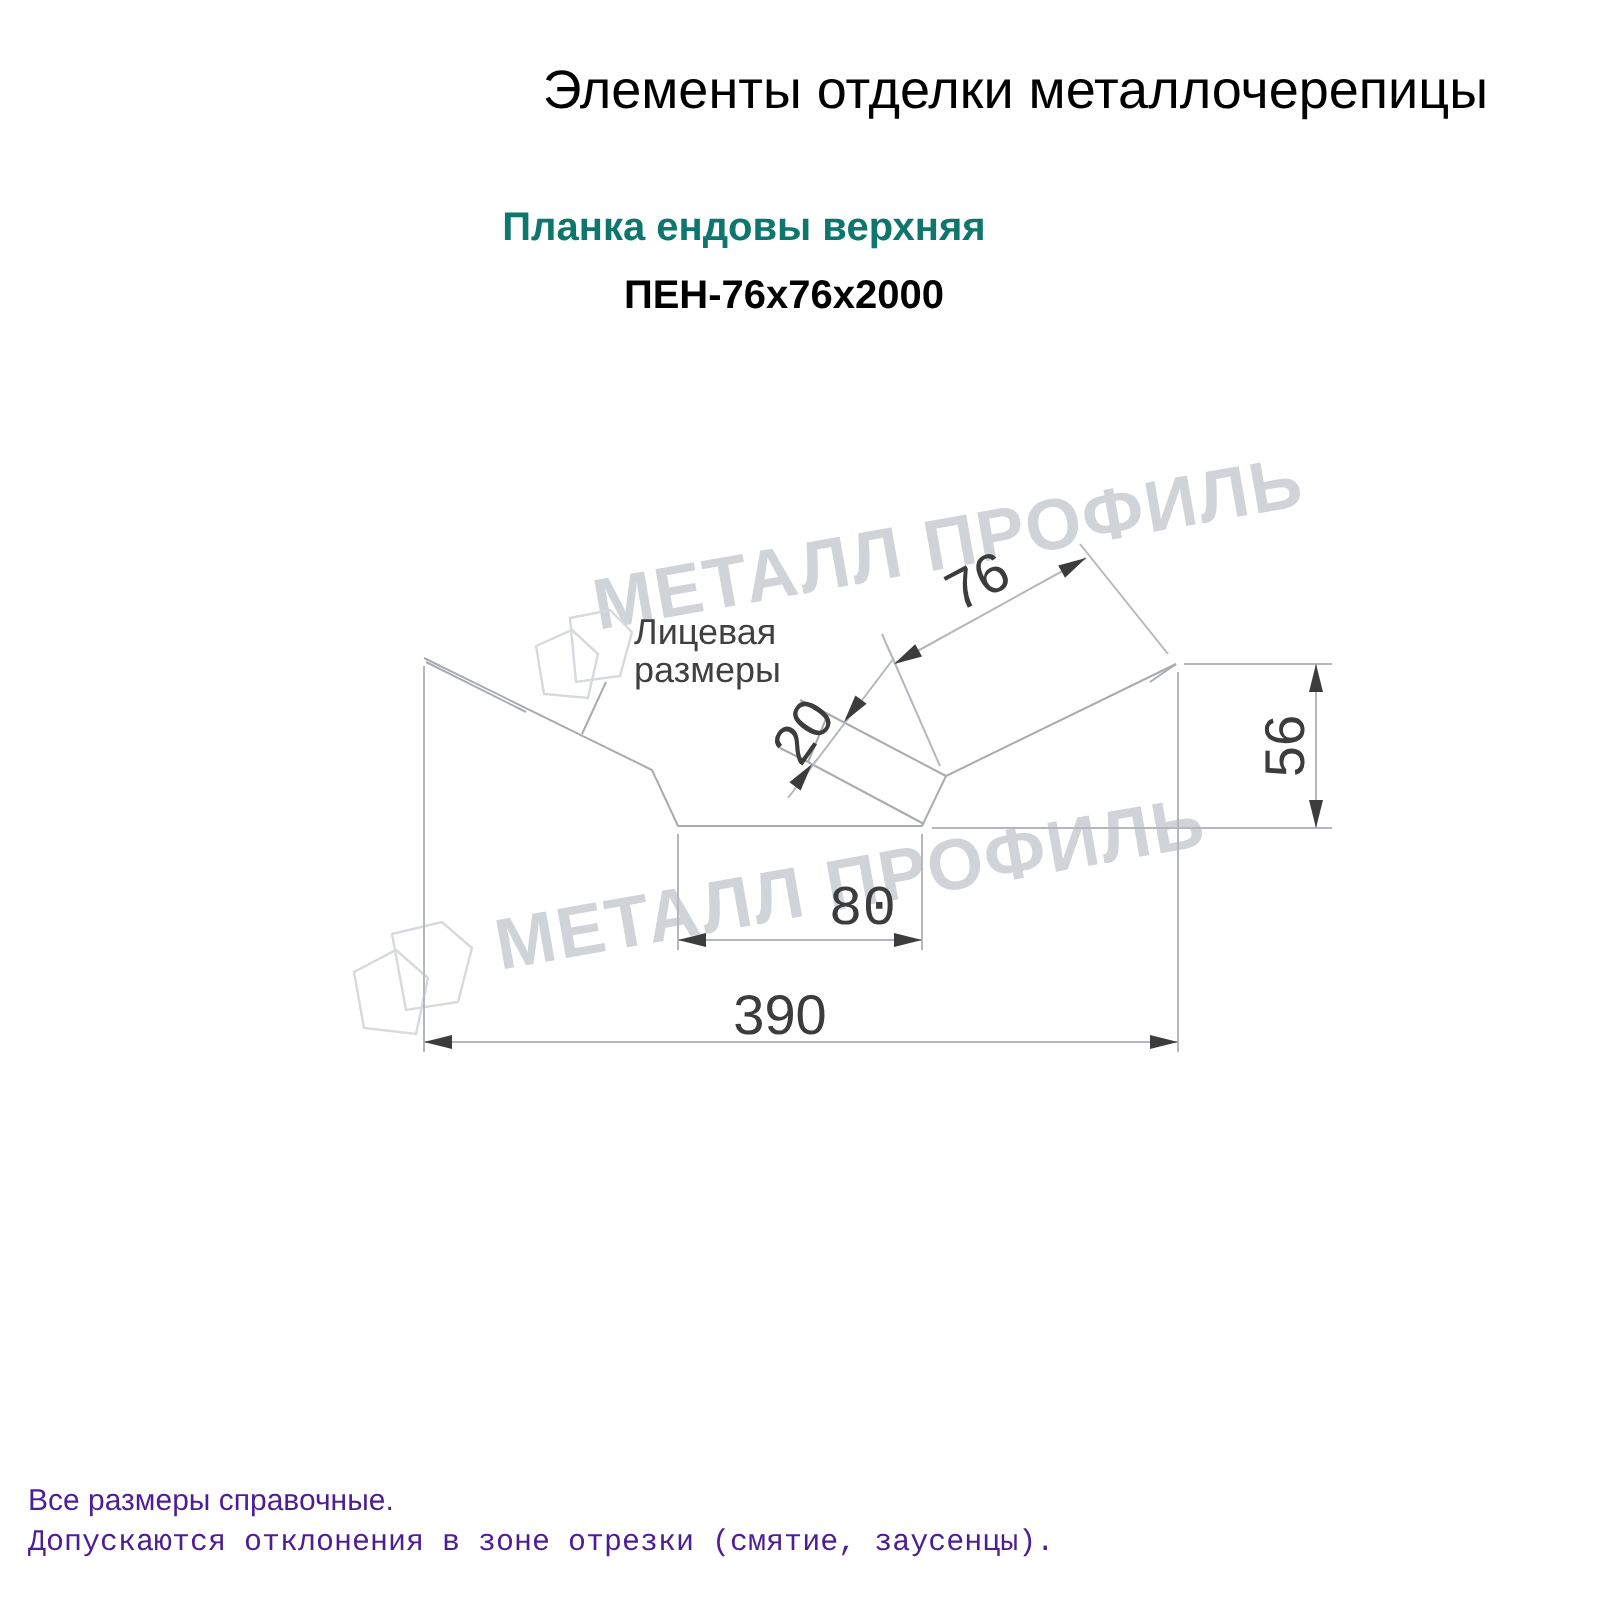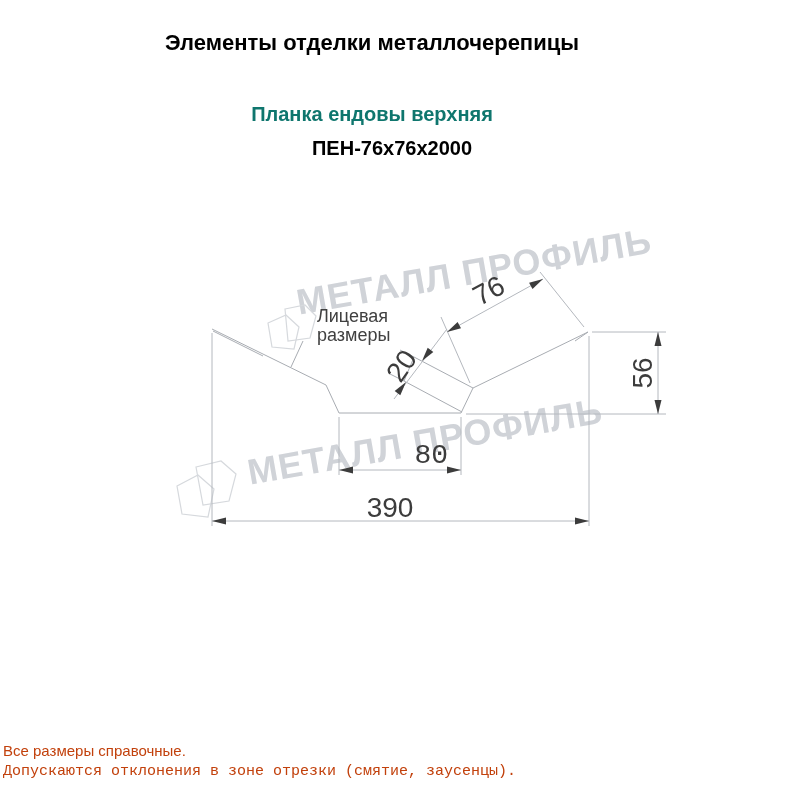--- a/index.html
+++ b/index.html
@@ -1,34 +1,34 @@
 <!DOCTYPE html>
 <html><head>
 <meta charset="utf-8">
 <style>
   html,body{margin:0;padding:0;background:#ffffff;}
   body{width:800px;height:800px;position:relative;overflow:hidden;
        font-family:"Liberation Sans","DejaVu Sans",sans-serif;color:#000;}
   .abs{position:absolute;}
   .center-col{left:0;width:744px;text-align:center;}
-  .h1{top:30px;font-size:22px;font-weight:bold;color:#000;}
+  .h1{top:30px;font-size:27px;font-weight:normal;color:#000;text-align:right;}
   .h2{top:103px;font-size:20px;font-weight:bold;color:#0f766e;}
   .h3{top:137px;font-size:20px;font-weight:bold;color:#000;margin-left:20px;}
   .dimtext{font-size:28px;color:#3c3c3c;white-space:nowrap;}
   .dim-80{left:388px;top:440px;width:60px;text-align:right;font-family:Liberation Mono, monospace;}
   .dim-250{left:350px;top:492px;width:80px;text-align:center;}
   .dim-56{left:621px;top:357px;width:44px;text-align:center;transform:rotate(-90deg);}
   .dim-76{left:459px;top:275px;width:60px;text-align:center;transform:rotate(-28deg);}
   .dim-20{left:372px;top:350px;width:60px;text-align:center;transform:rotate(-55deg);}
   .face-label{left:317px;top:296px;font-size:18px;line-height:19px;color:#404040;text-align:left;margin-top:11px;}
   .wm{font-size:36px;font-weight:bold;color:#d0d3d8;letter-spacing:1px;white-space:nowrap;
       transform-origin:left center;transform:rotate(-10deg);}
   .wm-top{left:297px;top:282px;}
   .wm-bottom{left:248px;top:452px;}
-  .footer{left:3px;font-size:15px;color:#c2410c;}
+  .footer{left:14px;font-size:15px;color:#4c1d95;}
   .footer-1{top:742px;}
   .footer-2{top:763px;font-family:Liberation Mono, monospace;}
   svg{position:absolute;left:0;top:0;}
   .thin{stroke:#a8acb2;stroke-width:1;fill:none;}
   .dimline{stroke:#b4b8be;stroke-width:1;fill:none;}
   .logo{stroke:#d6d9dd;stroke-width:1.2;fill:none;}
   .arr{fill:#3c3c3c;stroke:none;}
 </style>
 </head>
 <body>

